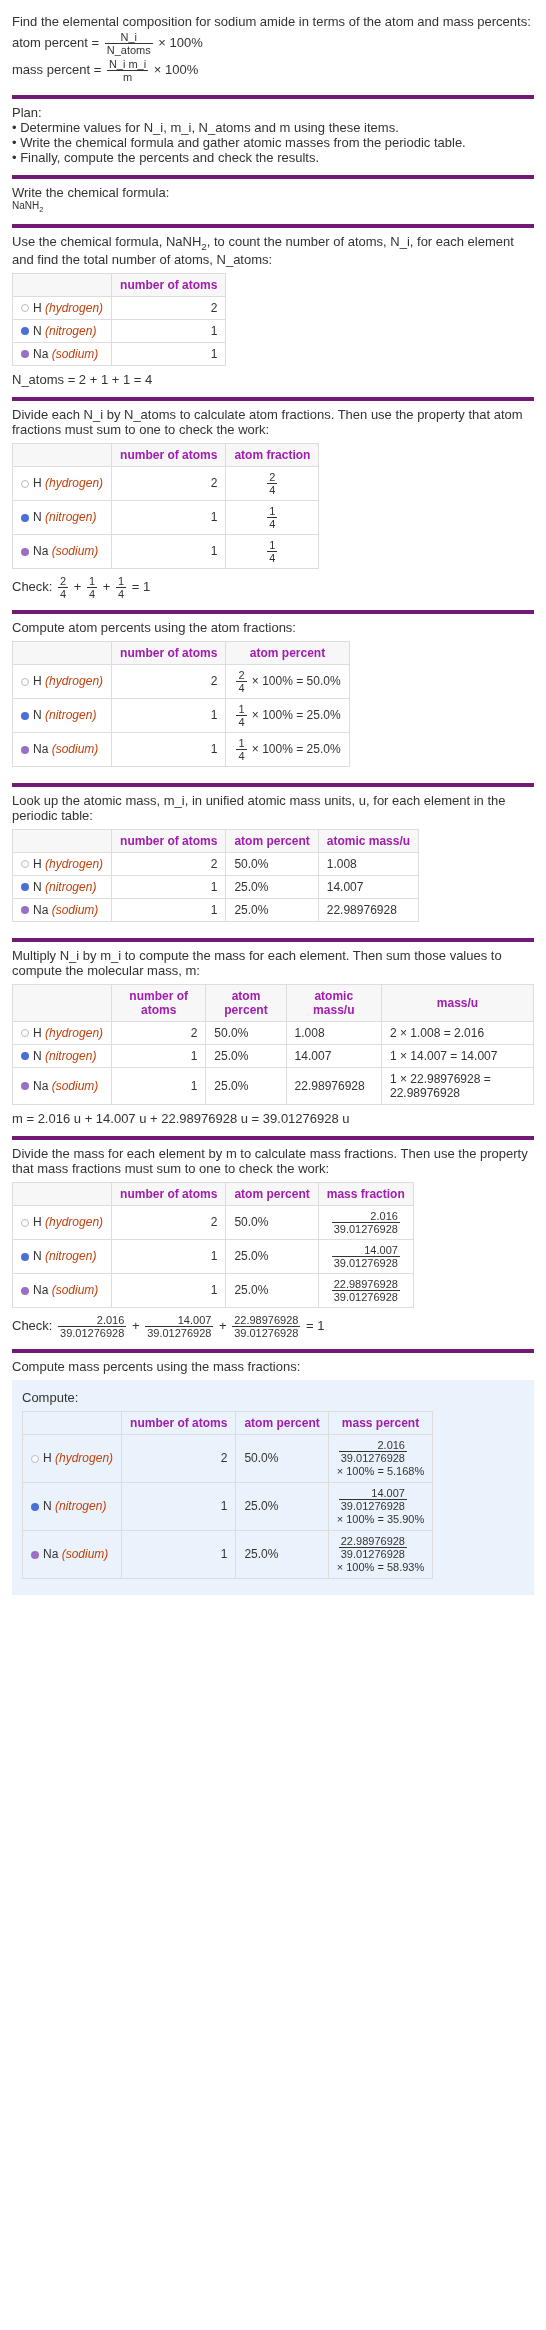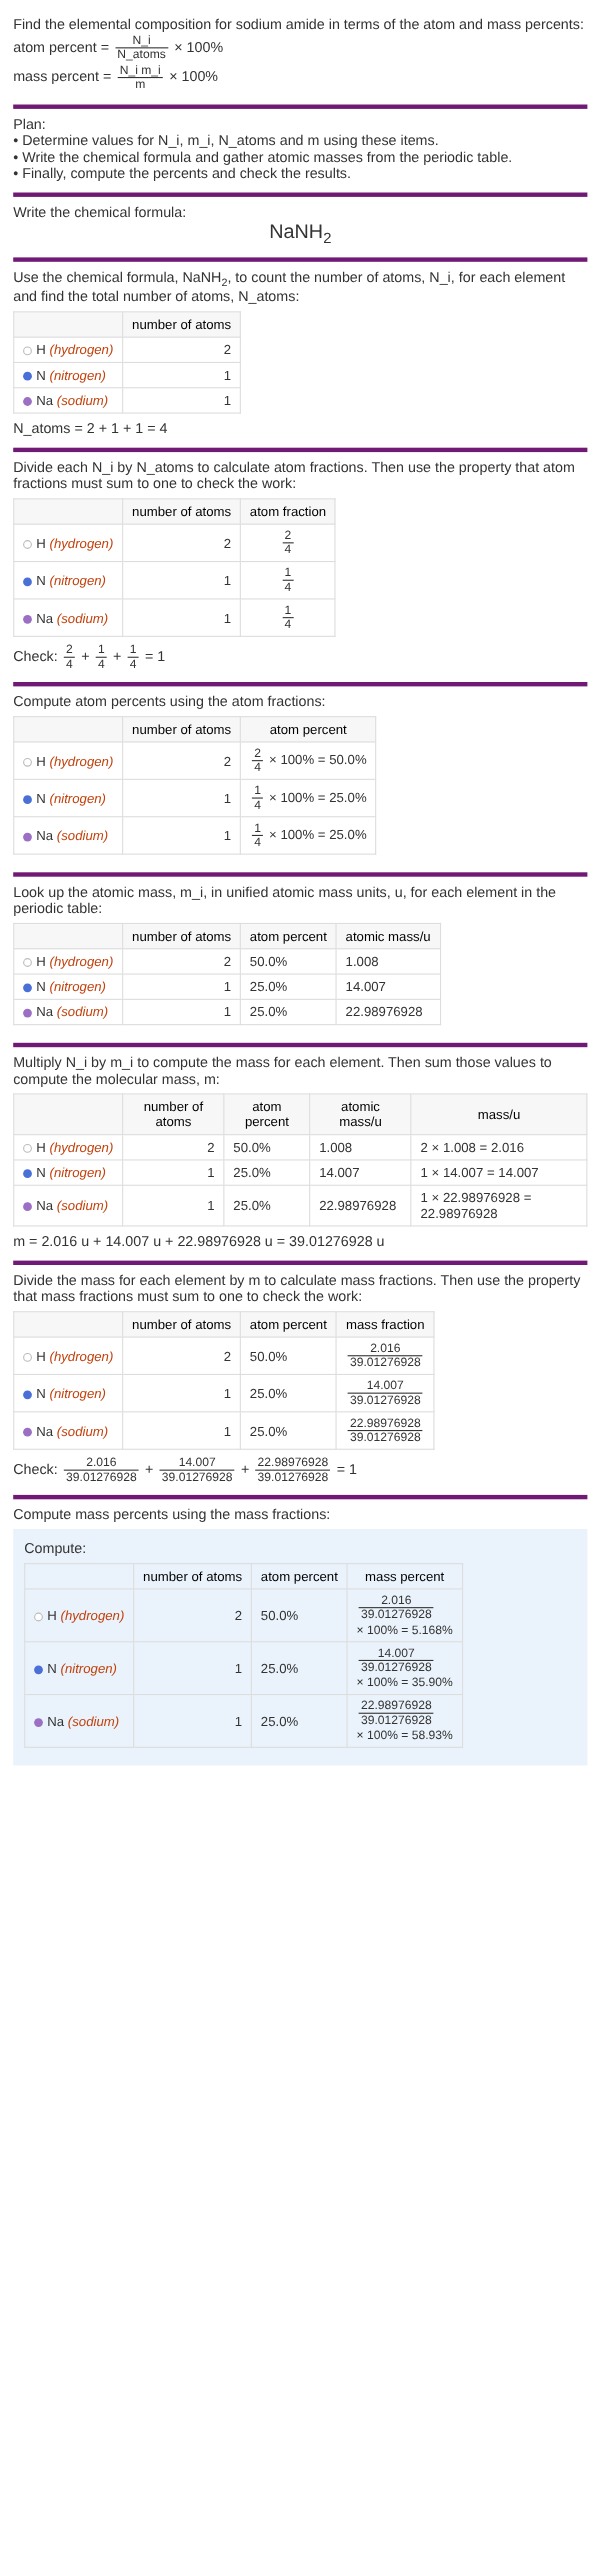--- a/index.html
+++ b/index.html
@@ -27,44 +27,44 @@
 .sub { font-size: 0.75em; vertical-align: sub; }
 .ital { }
 table { border-collapse: collapse; margin: 6px 0; }
 th, td {
   border: 1px solid #ddd;
   padding: 4px 8px;
   font-size: 12px;
   text-align: left;
   vertical-align: middle;
 }
-th { background: #f7f7f7; font-weight: normal; color: #000000; text-align: center; }
+th { background: #f7f7f7; font-weight: bold; color: #a21caf; text-align: center; }
 td.num { text-align: right; }
 td.pct { text-align: left; }
 .elem-cell { white-space: nowrap; }
 .bullet {
   display: inline-block;
   width: 8px; height: 8px;
   border-radius: 50%;
   margin-right: 4px;
   vertical-align: middle;
 }
 .b-h { border: 1.5px solid #bbb; background: #fff; }
 .b-n { background: #4a6fd6; }
 .b-na { background: #9a6fc4; }
 .gray { color: #c2410c; font-style: italic; }
 .answer-box {
   background: #eaf3fb;
   padding: 10px;
   margin-top: 6px;
 }
 .answer-box table th, .answer-box table td { background: transparent; }
-.big { font-size: 18px; text-align: center; }
+.big { font-size: 10px; }
 .center { text-align: center; }
-.small { font-size: 11px; }
+.small { font-size: 11px; text-align: right; }
 </style>
 </head>
 <body>
 
 <div class="section">
   <div>Find the elemental composition for sodium amide in terms of the atom and mass percents:</div>
   <div class="formula-line">
     <span>atom percent =</span>
     <span class="frac">
       <span class="num ital">N_i</span>

